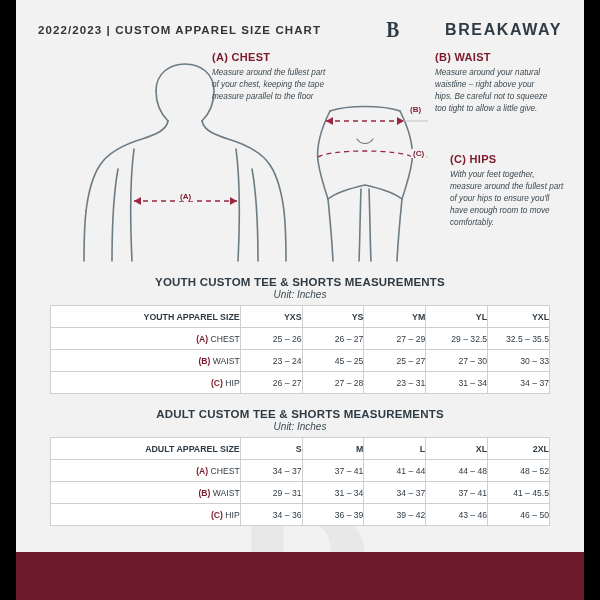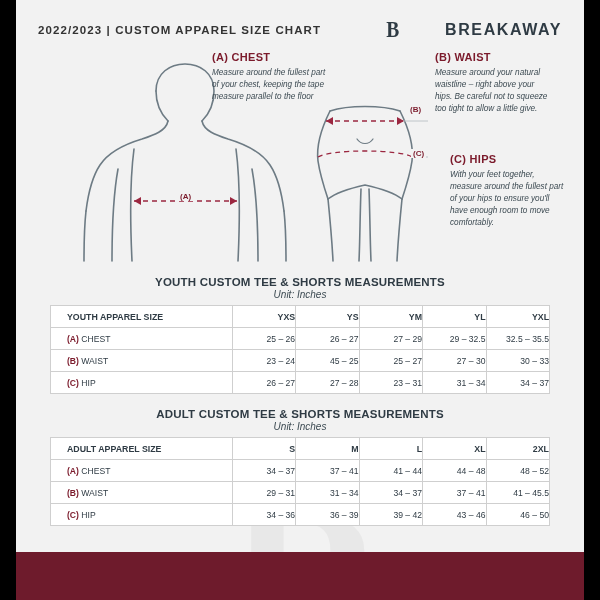--- a/index.html
+++ b/index.html
@@ -132,22 +132,22 @@
   }
   th, td {
     border: 1px solid #cfcfcf;
     height: 21px;
     font-size: 8.6px;
     color: #2f3b44;
     text-align: right;
     padding: 0;
   }
   th.rowhead, td.rowhead {
-    text-align: left;
-    padding-left: 16px;
+    text-align: right;
+    padding-left: 24px;
     width: 33%;
   }
   th { font-weight: bold; font-size: 8.8px; }
   th.rowhead { font-weight: bold; }
   td.rowhead .tag { color: #7b1a2b; font-weight: bold; }
   td.rowhead .nm { color: #2f3b44; }
 
   
   .footer-bar {
     position: absolute;

